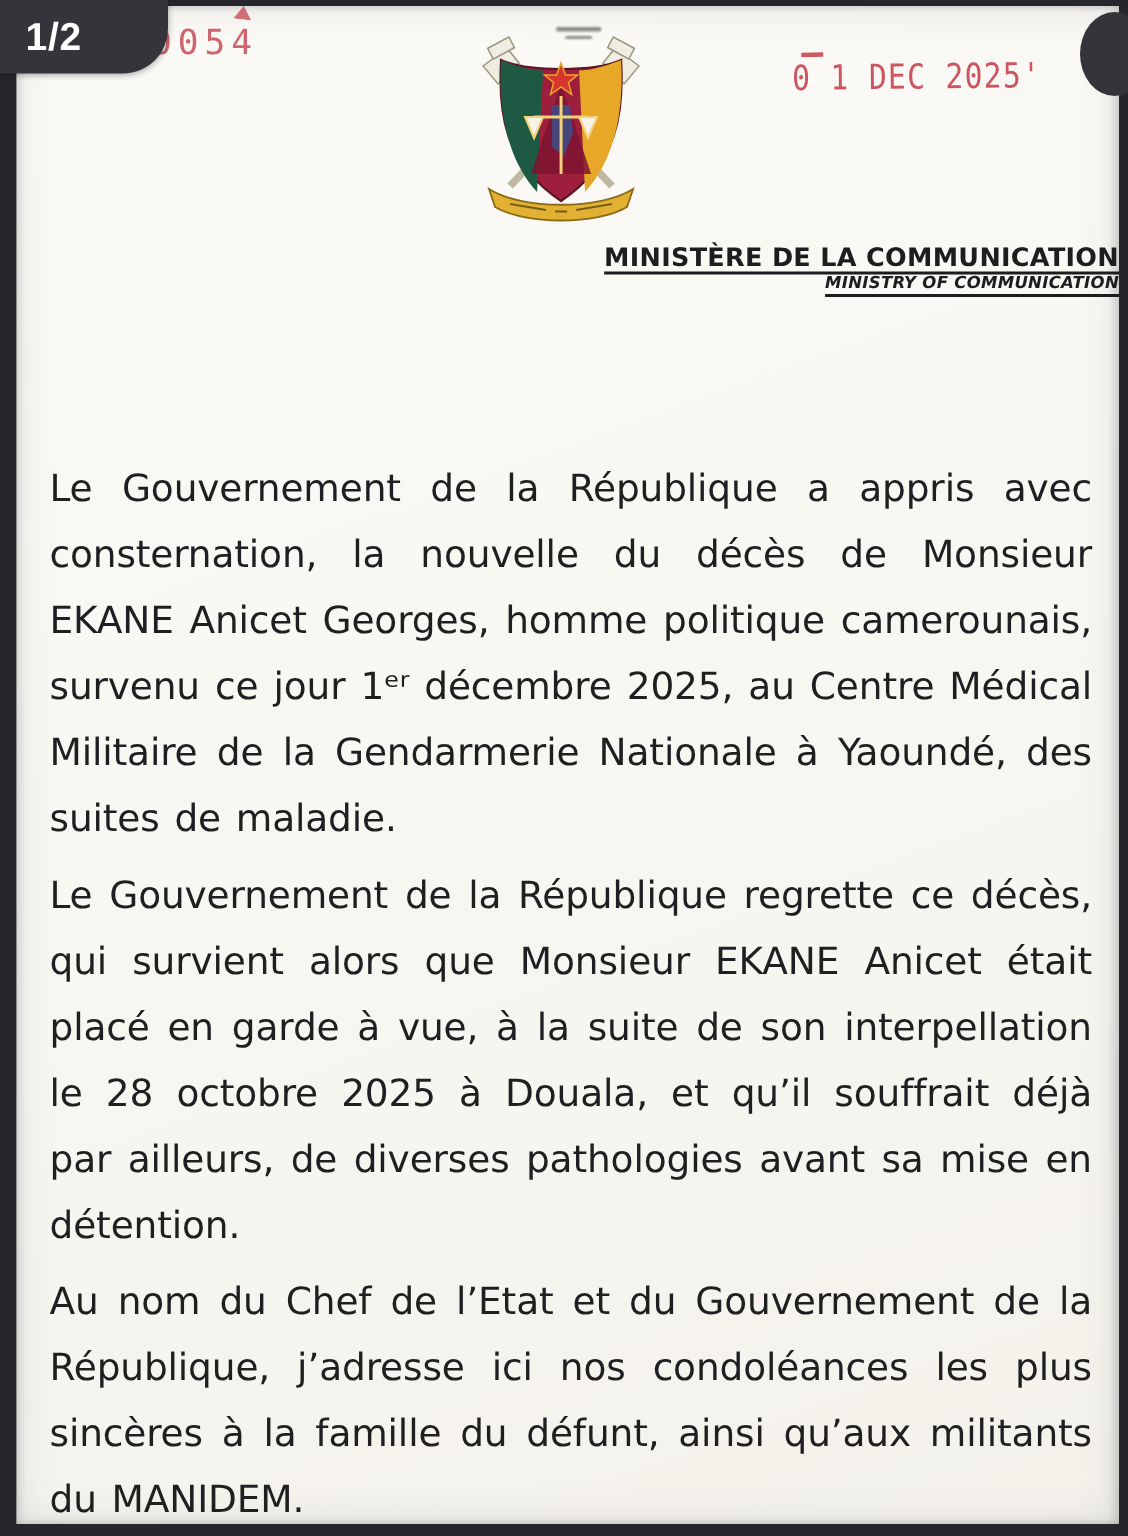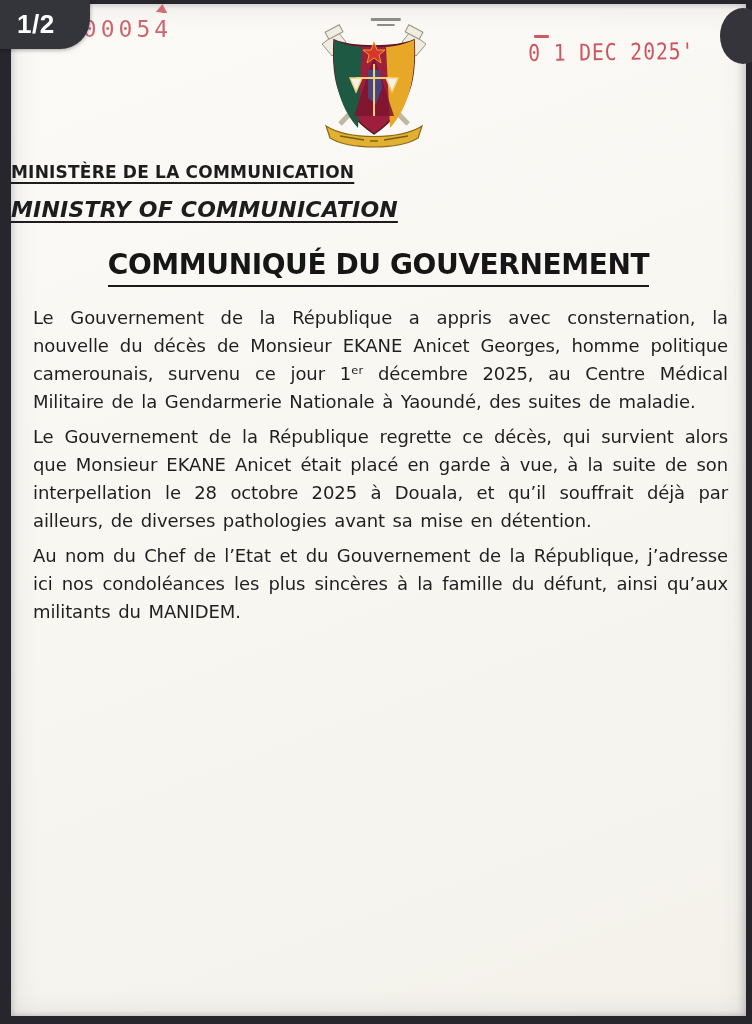--- a/index.html
+++ b/index.html
@@ -11,21 +11,21 @@
   }
   .scene{position:absolute;inset:0;}
   
   .paper{
     position:absolute;left:11px;top:4px;right:6px;bottom:8px;
     background:linear-gradient(160deg,#fbfaf6 0%,#f8f6f1 55%,#f3f1ea 100%);
     box-shadow:inset 0 0 28px rgba(60,60,70,.12), inset -3px 0 6px rgba(40,40,50,.18), inset 3px 0 5px rgba(40,40,50,.10);
   }
   
   .page-badge{
-    position:absolute;left:0;top:0;width:90px;height:49px;
+    position:absolute;left:0;top:0;width:112px;height:49px;
     background:#34343b;border-radius:0 0 30px 0;
     z-index:5;display:flex;align-items:center;
     box-shadow:0 1px 4px rgba(0,0,0,.35);
   }
   .page-badge span{
     color:#ffffff;font-weight:bold;font-size:26px;
     padding-left:17px;letter-spacing:.5px;
     font-family:"Liberation Sans",sans-serif;
   }
   
@@ -69,47 +69,47 @@
   .coa-motto{
     position:absolute;left:50%;top:14px;transform:translateX(-30%);
     width:34px;display:flex;flex-direction:column;gap:3px;align-items:center;
     filter:blur(.6px);z-index:2;
   }
   .coa-motto i{display:block;height:3px;background:#8c8c88;border-radius:1px;}
   .coa-motto i:nth-child(1){width:30px;}
   .coa-motto i:nth-child(2){width:18px;height:2px;}
   
   .ministry{
-    position:absolute;left:0;right:0;top:158px;text-align:left;z-index:2;
+    position:absolute;left:0;right:0;top:158px;text-align:right;z-index:2;
     color:#1d1d1f;
   }
   .ministry .fr{
     font-size:17px;font-weight:bold;letter-spacing:.2px;
     text-decoration:underline;text-underline-offset:4px;text-decoration-thickness:1.6px;
   }
   .ministry .en{
-    margin-top:15px;font-size:22px;font-weight:bold;font-style:italic;letter-spacing:.2px;
+    margin-top:0;font-size:11px;font-weight:bold;font-style:italic;letter-spacing:.2px;
     text-decoration:underline;text-underline-offset:4px;text-decoration-thickness:1.6px;
   }
   .doc-title{
     position:absolute;left:0;right:0;top:244px;text-align:center;z-index:2;
   }
   .doc-title span{
     display:inline-block;color:#161617;
     font-size:28px;font-weight:bold;letter-spacing:-.4px;
     border-bottom:2.5px solid #1a1a1c;padding-bottom:4px;
   }
   
   .body-text{
     position:absolute;left:22px;right:18px;top:300px;z-index:2;
     color:#1f1f21;
   }
   .body-text p{
     margin:0 0 7px 0;
-    font-size:18px;line-height:28px;
+    font-size:25px;line-height:44px;
     text-align:justify;text-justify:inter-word;
     letter-spacing:-.1px;word-spacing:2px;
   }
 </style>
 </head>
 <body>
 
 <div class="scene">
 
   <div class="paper">
@@ -165,23 +165,20 @@
           <line x1="72" y1="128" x2="96" y2="124"></line>
         </g>
       </svg>
     </div>
 
     <div class="ministry">
       <div class="fr">MINISTÈRE DE LA COMMUNICATION</div>
       <div class="en">MINISTRY OF COMMUNICATION</div>
     </div>
 
-    <div class="doc-title">
-      <span>COMMUNIQUÉ DU GOUVERNEMENT</span>
-    </div>
 
     <main class="body-text">
       <p>Le Gouvernement de la République a appris avec consternation, la nouvelle du décès de Monsieur EKANE Anicet Georges, homme politique camerounais, survenu ce jour 1ᵉʳ décembre 2025, au Centre Médical Militaire de la Gendarmerie Nationale à Yaoundé, des suites de maladie.</p>
       <p>Le Gouvernement de la République regrette ce décès, qui survient alors que Monsieur EKANE Anicet était placé en garde à vue, à la suite de son interpellation le 28 octobre 2025 à Douala, et qu’il souffrait déjà par ailleurs, de diverses pathologies avant sa mise en détention.</p>
       <p>Au nom du Chef de l’Etat et du Gouvernement de la République, j’adresse ici nos condoléances les plus sincères à la famille du défunt, ainsi qu’aux militants du MANIDEM.</p>
     </main>
   </div>
 
   <div class="page-badge">
     <span>1/2</span>

